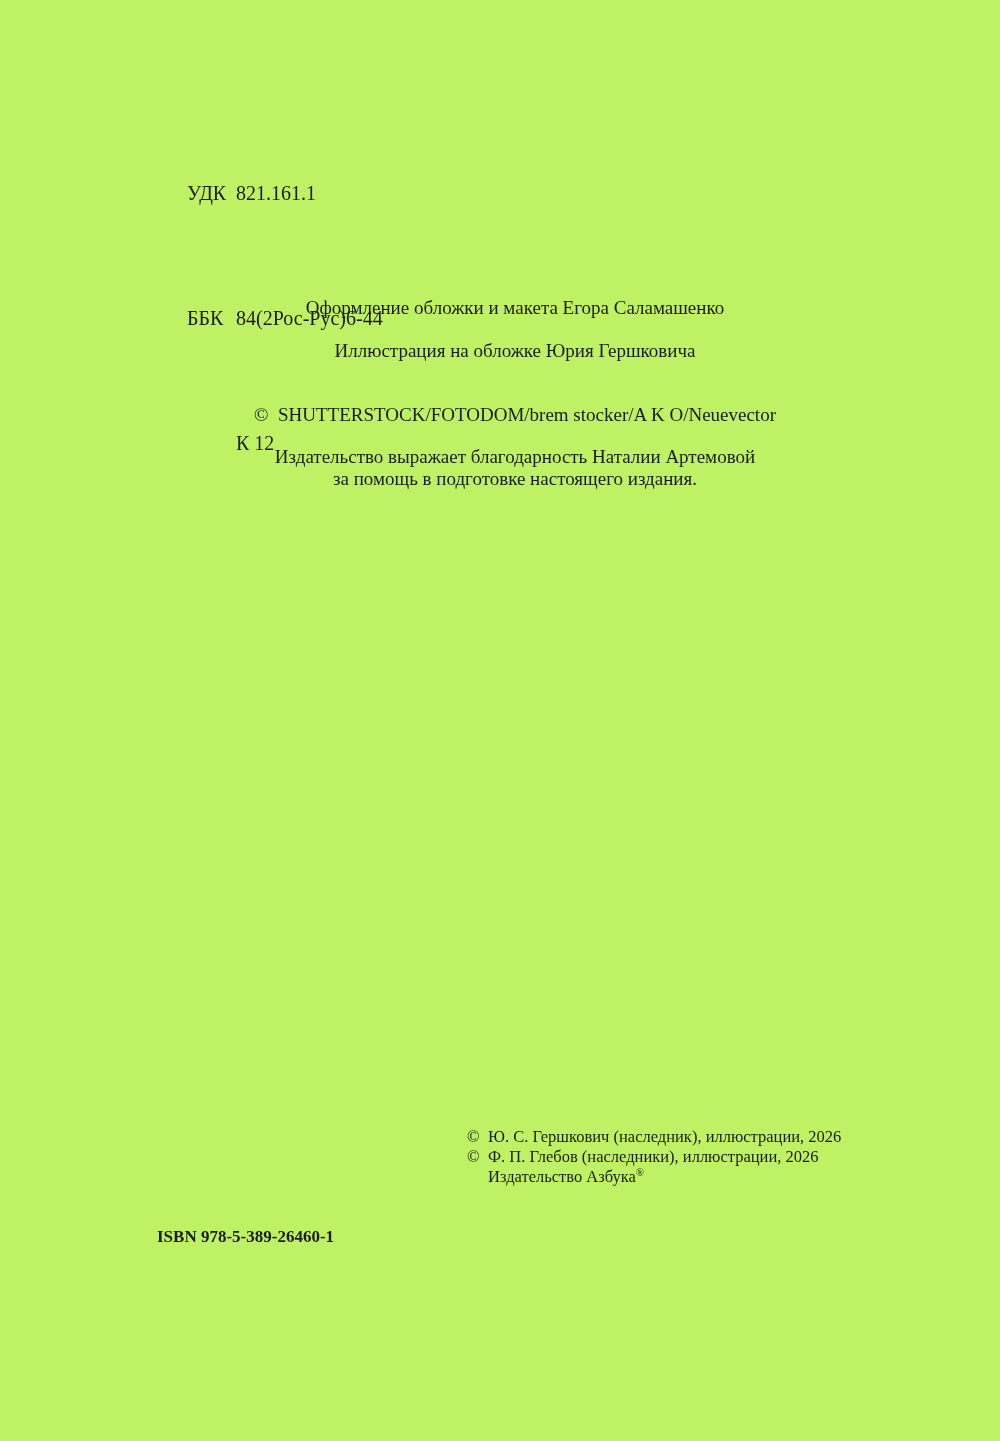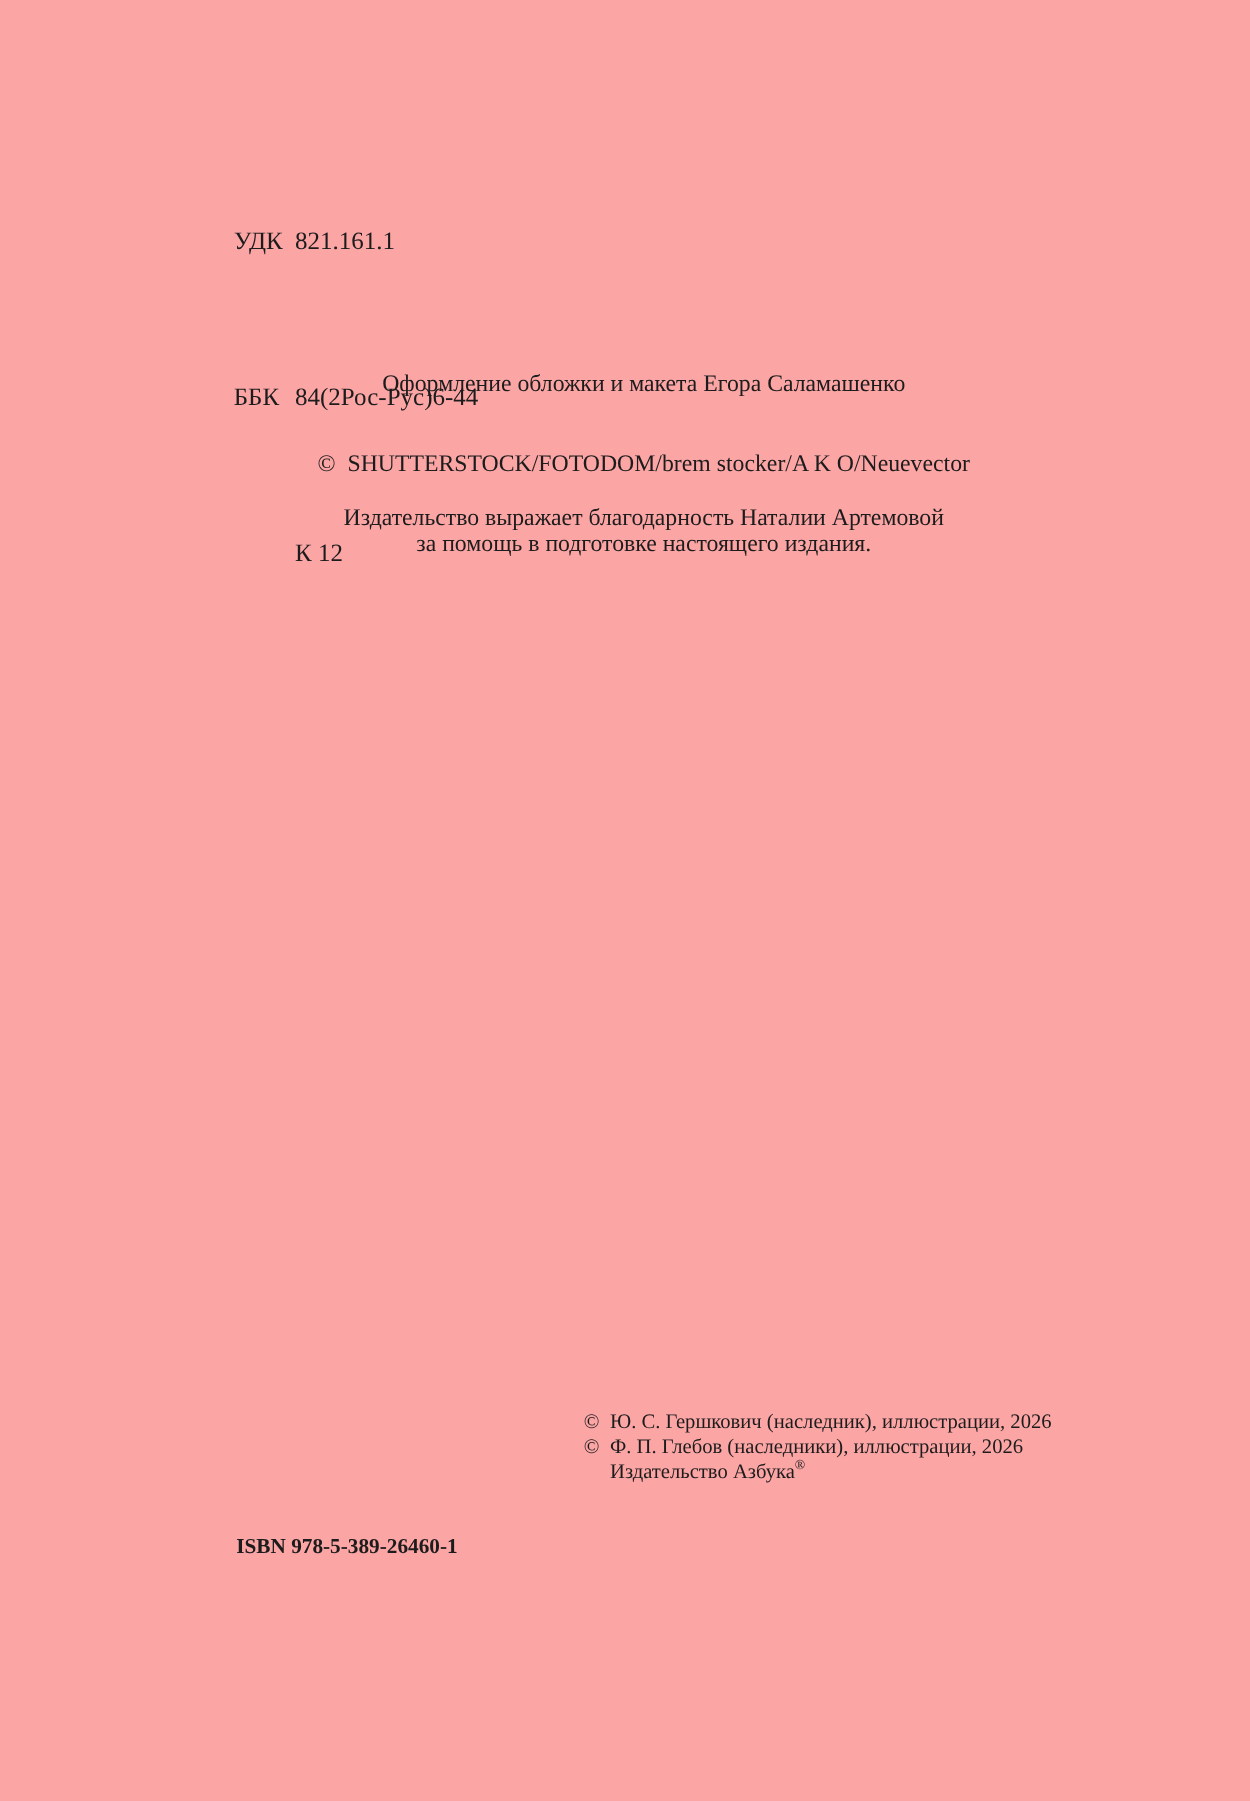--- a/index.html
+++ b/index.html
@@ -8,21 +8,21 @@
     height: 1441px;
     background: #ffffff;
     font-family: "Liberation Serif", "DejaVu Serif", serif;
     color: #1c1c1c;
     position: relative;
     overflow: hidden;
   }
   .page {
     position: absolute;
     inset: 0;
-    background: #fca5a5;
+    background: #bef264;
   }
 
   
   .udc-block {
     position: absolute;
     left: 157px;
     top: 106px;
     font-size: 20px;
     line-height: 25px;
     white-space: pre;
@@ -72,21 +72,20 @@
   }
 
   
   .isbn {
     position: absolute;
     left: 157px;
     top: 1227px;
     font-size: 17px;
     line-height: 20px;
     font-weight: bold;
-    margin-left: 32px;
   }
 </style>
 </head>
 <body>
 
 <div class="page">
 
   <div class="udc-block">
     <div class="udc-row">
       <span class="udc-label">УДК</span><span>821.161.1</span>
@@ -94,20 +93,21 @@
     <div class="udc-row">
       <span class="udc-label">ББК</span><span>84(2Рос-Рус)6-44</span>
     </div>
     <div class="udc-row">
       <span class="udc-label"></span><span>К 12</span>
     </div>
   </div>
 
   <div class="center-block">
     <p>Оформление обложки и макета Егора Саламашенко</p>
+    <p>Иллюстрация на обложке Юрия Гершковича</p>
     <p><br><span>©  SHUTTERSTOCK/FOTODOM/brem stocker/A K O/Neuevector</span></p>
     <p><span>Издательство выражает благодарность Наталии Артемовой</span><br><span>за помощь в подготовке настоящего издания.</span></p>
   </div>
 
   <div class="copyright-block">
     <div class="copy-row">
       <span class="copy-symbol">©</span><span>Ю. С. Гершкович (наследник), иллюстрации, 2026</span>
     </div>
     <div class="copy-row">
       <span class="copy-symbol">©</span><span>Ф. П. Глебов (наследники), иллюстрации, 2026</span>

